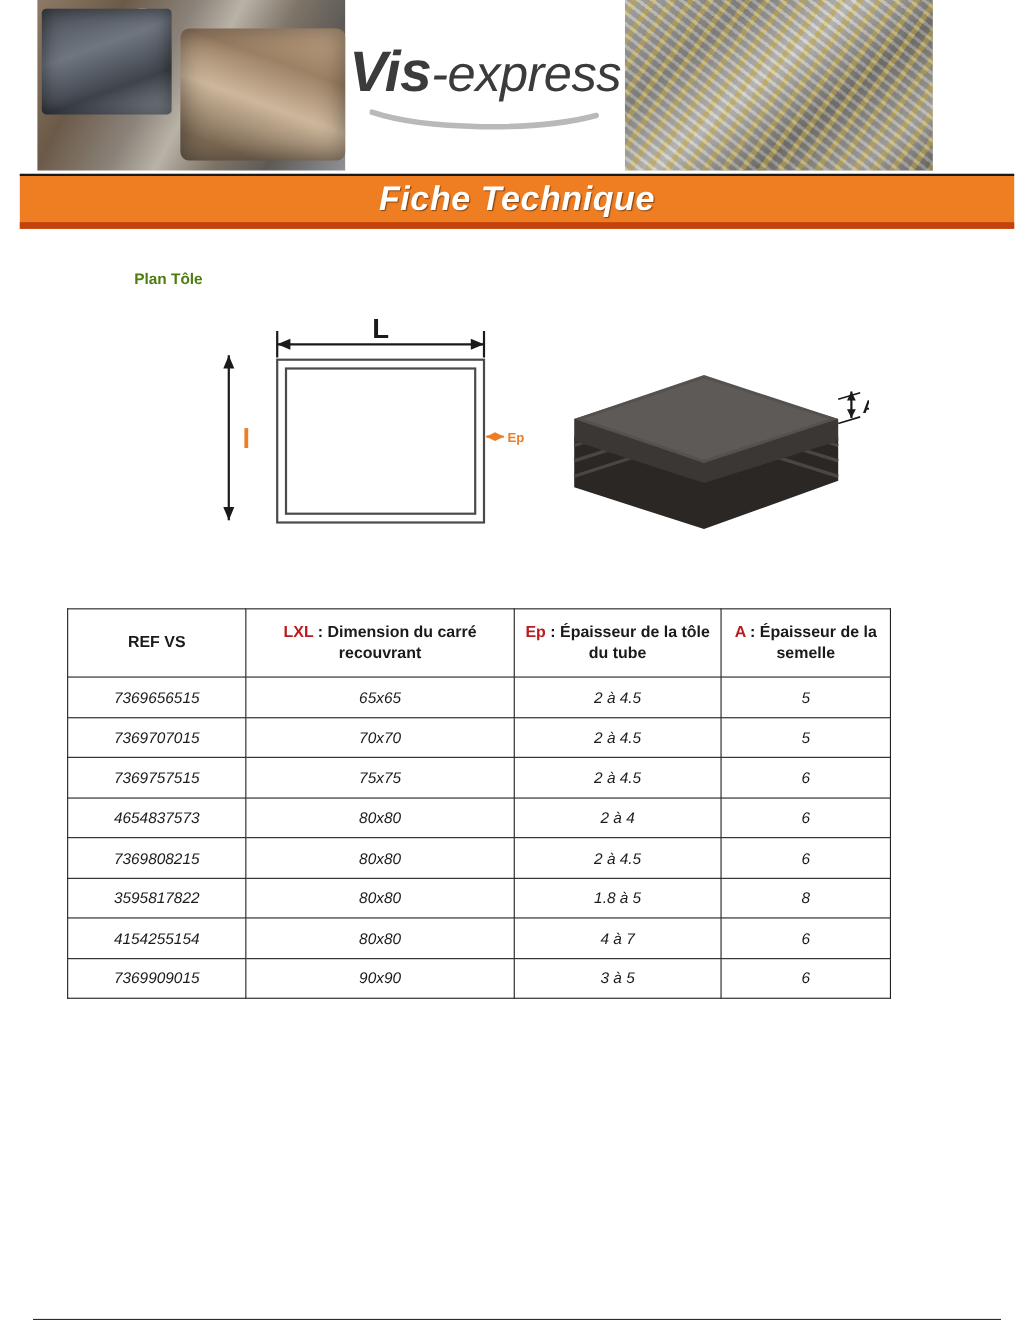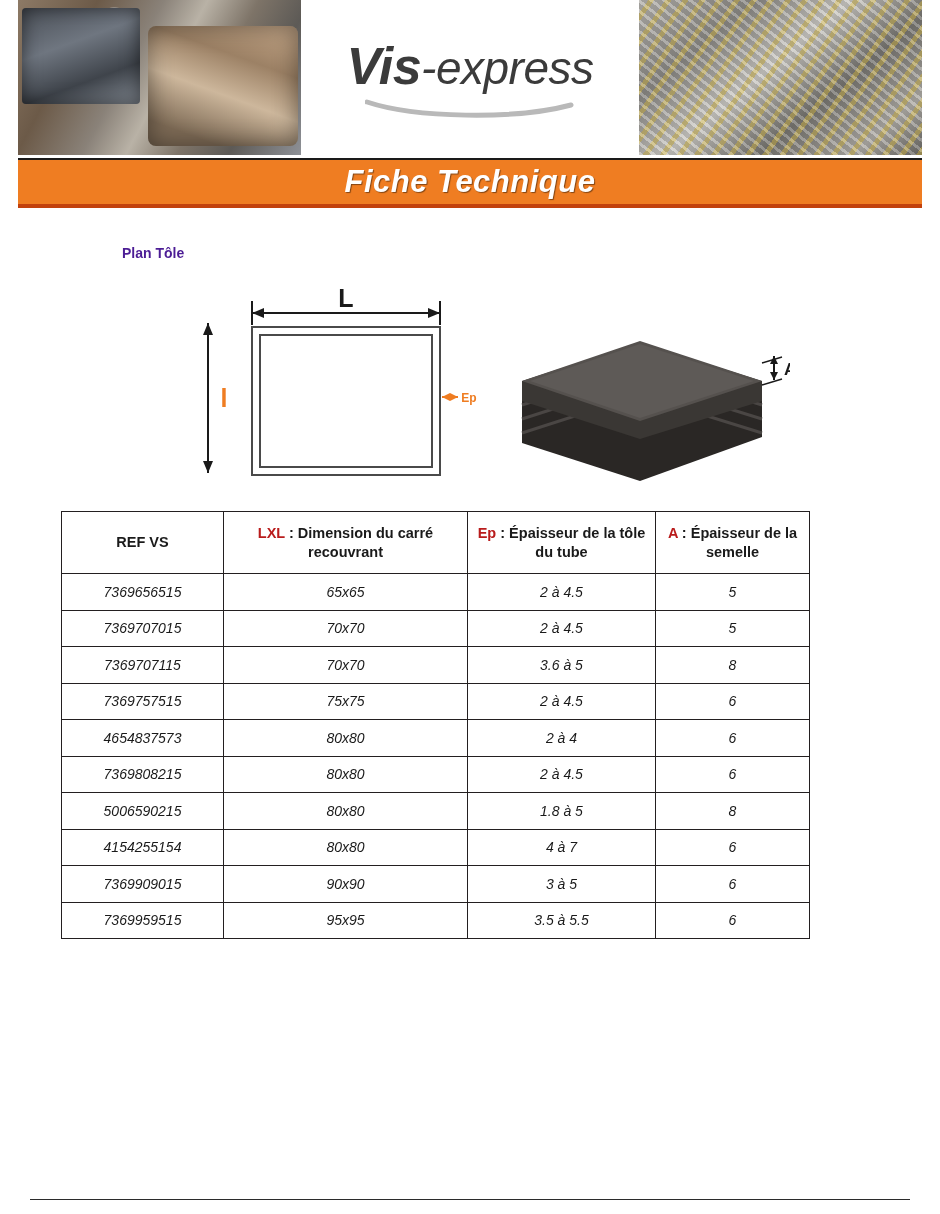--- a/index.html
+++ b/index.html
@@ -14,23 +14,23 @@
   .page {
     position: relative;
     width: 940px;
     height: 1214px;
     overflow: hidden;
   }
 
   
   .header {
     position: absolute;
-    left: 18px;
+    left: 34px;
     top: 0;
-    width: 904px;
+    width: 814px;
     height: 155px;
     display: flex;
     background: #ffffff;
   }
   .header-img {
     width: 286px;
     height: 155px;
     position: relative;
     overflow: hidden;
   }
@@ -98,59 +98,59 @@
 
   
   .title-bar {
     position: absolute;
     left: 18px;
     top: 158px;
     width: 904px;
     height: 50px;
     background: #ef7d22;
     border-top: 2px solid #1a1a1a;
-    border-bottom: 4px solid #c2410c;
+    border-bottom: 6px solid #c2410c;
     display: flex;
     align-items: center;
     justify-content: center;
   }
   .title-bar-text {
     color: #ffffff;
     font-size: 31px;
     font-weight: bold;
     font-style: italic;
     letter-spacing: 0.5px;
     text-shadow: 1px 1px 1px rgba(0,0,0,0.45);
   }
 
   
   .section-label {
     position: absolute;
     left: 122px;
     top: 245px;
     font-size: 14px;
     font-weight: bold;
-    color: #4c1d95;
+    color: #4d7c0f;
   }
 
   
   .drawing {
     position: absolute;
     left: 170px;
     top: 285px;
     width: 620px;
     height: 215px;
   }
   .drawing svg { display: block; }
 
   
   .table-wrap {
     position: absolute;
     left: 61px;
-    top: 511px;
+    top: 553px;
     width: 748px;
   }
   table.spec {
     border-collapse: collapse;
     width: 748px;
     table-layout: fixed;
   }
   table.spec th, table.spec td {
     border: 1px solid #231f20;
     text-align: center;
@@ -286,66 +286,54 @@
           <td>2 à 4.5</td>
           <td>5</td>
         </tr>
         <tr>
           <td>7369707015</td>
           <td>70x70</td>
           <td>2 à 4.5</td>
           <td>5</td>
         </tr>
         <tr>
-          <td>7369707115</td>
-          <td>70x70</td>
-          <td>3.6 à 5</td>
-          <td>8</td>
-        </tr>
-        <tr>
           <td>7369757515</td>
           <td>75x75</td>
           <td>2 à 4.5</td>
           <td>6</td>
         </tr>
         <tr>
           <td>4654837573</td>
           <td>80x80</td>
           <td>2 à 4</td>
           <td>6</td>
         </tr>
         <tr>
           <td>7369808215</td>
           <td>80x80</td>
           <td>2 à 4.5</td>
           <td>6</td>
         </tr>
         <tr>
-          <td>5006590215</td>
+          <td>3595817822</td>
           <td>80x80</td>
           <td>1.8 à 5</td>
           <td>8</td>
         </tr>
         <tr>
           <td>4154255154</td>
           <td>80x80</td>
           <td>4 à 7</td>
           <td>6</td>
         </tr>
         <tr>
           <td>7369909015</td>
           <td>90x90</td>
           <td>3 à 5</td>
           <td>6</td>
         </tr>
-        <tr>
-          <td>7369959515</td>
-          <td>95x95</td>
-          <td>3.5 à 5.5</td>
-          <td>6</td>
-        </tr>
       </tbody>
     </table>
   </div>
 
   <div class="footer-rule"></div>
 
 </div>
 
 </body></html>

